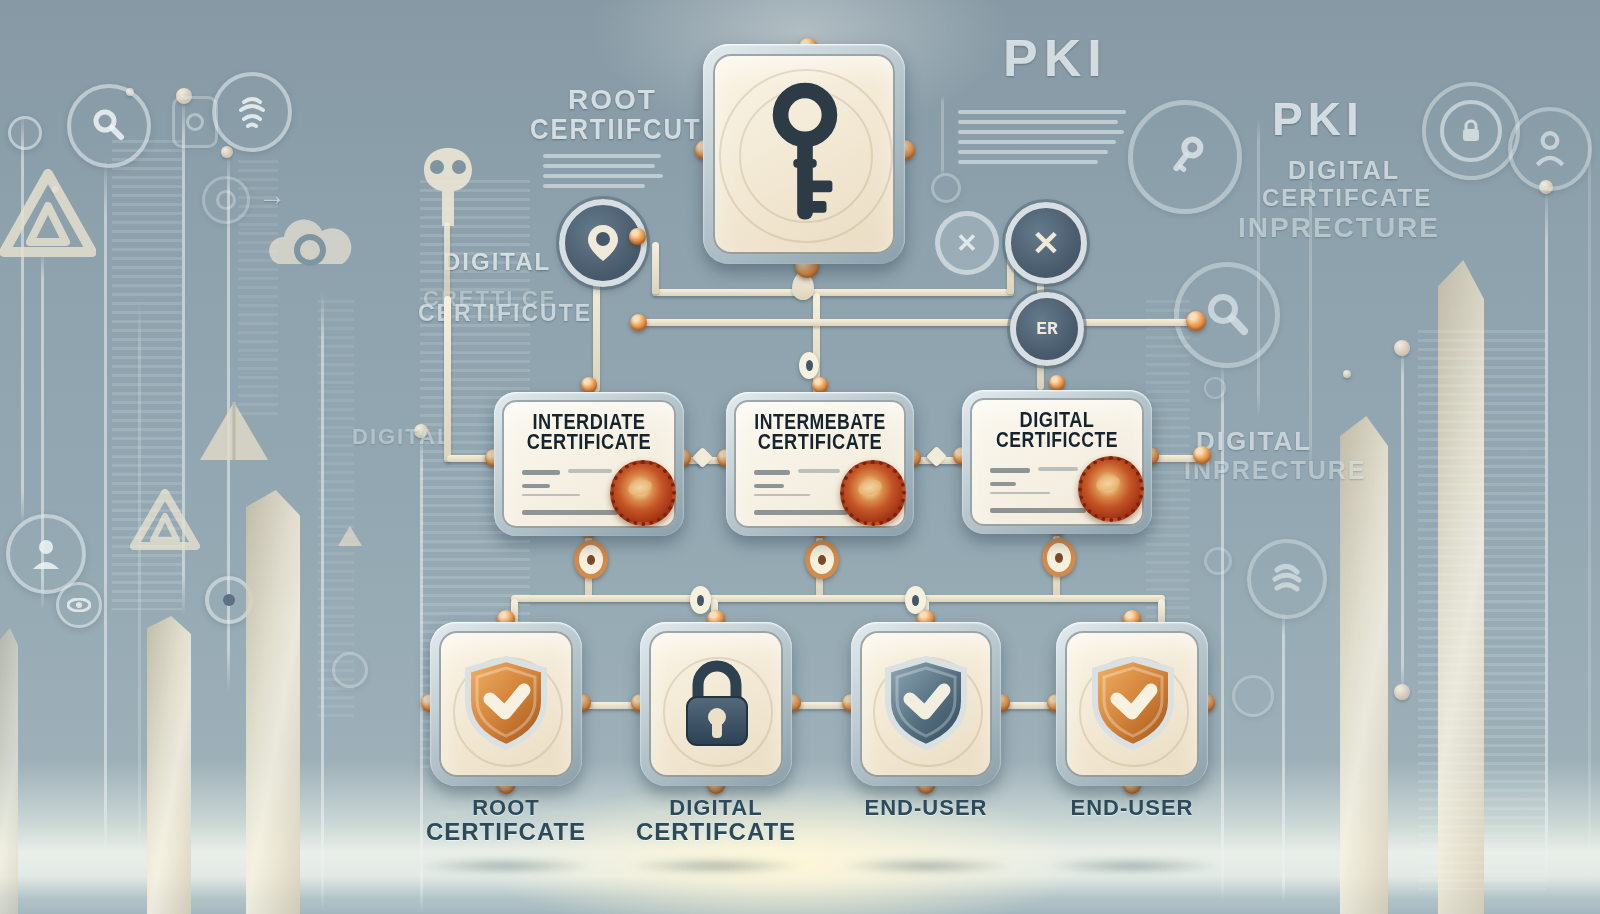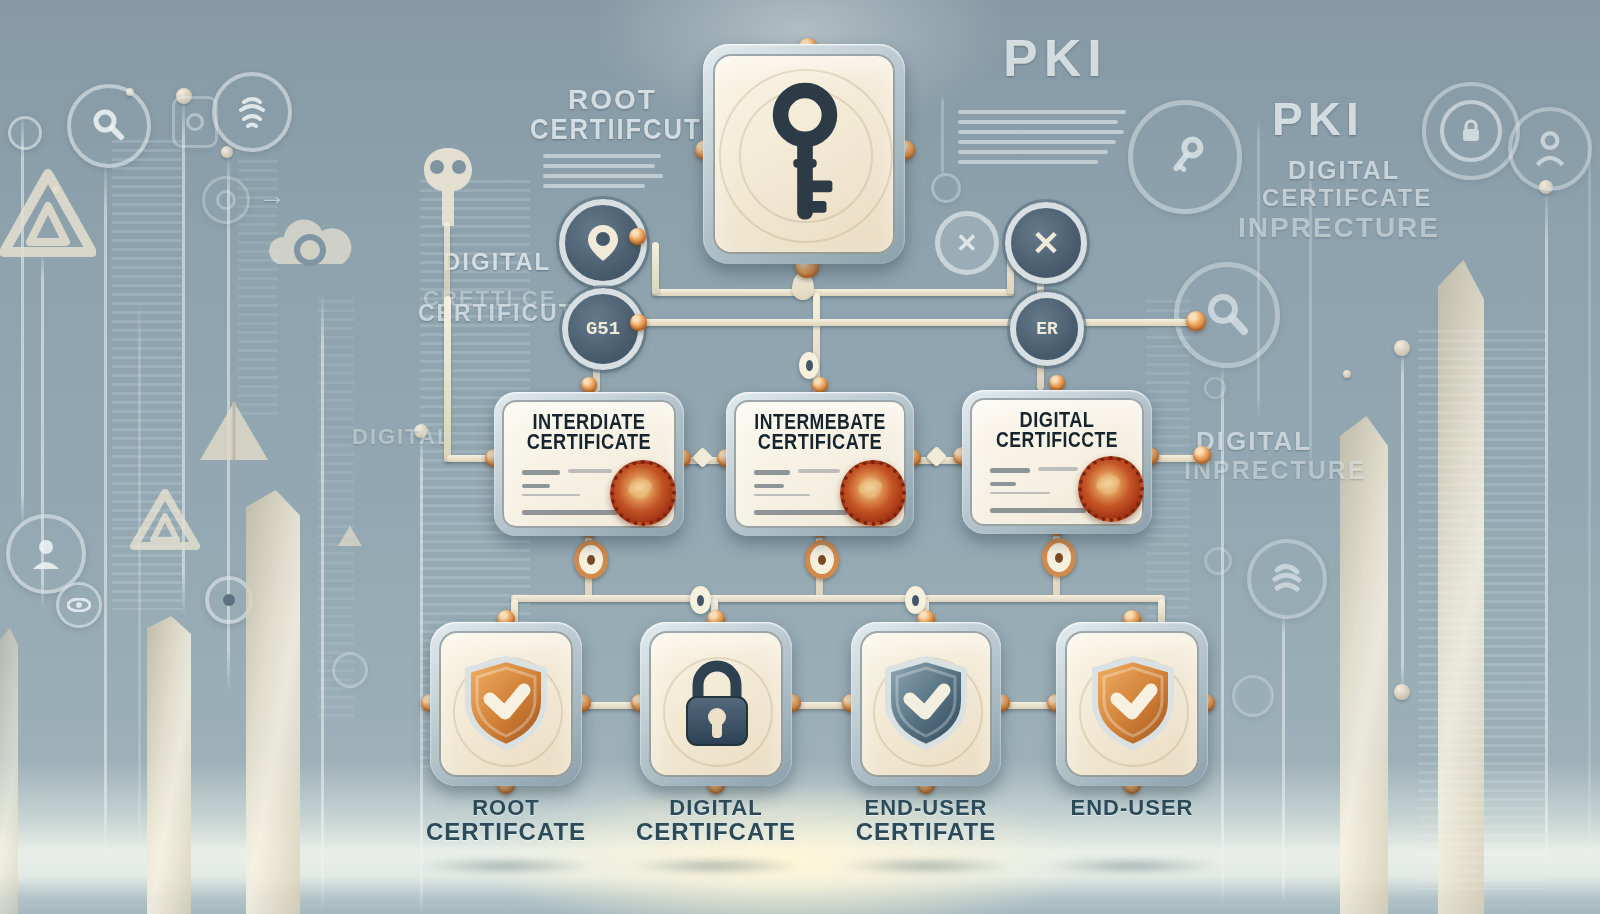--- a/index.html
+++ b/index.html
@@ -281,23 +281,20 @@
     <div class="cline" style="left:792px;top:702px;width:59px;height:7px"></div>
     <div class="cline" style="left:1001px;top:702px;width:55px;height:7px"></div>
   </div>
 
   <div class="conncirc cc-dark" style="left:559px;top:199px;width:76px;height:76px">
     <svg width="34" height="40" viewBox="0 0 34 40">
         <path d="M17 2 C8 2 2 9 2 17 C2 27 17 38 17 38 C17 38 32 27 32 17 C32 9 26 2 17 2 Z" fill="#f2ead8"></path>
         <circle cx="17" cy="16" r="7" fill="#46596a"></circle>
       </svg>
   </div>
-  <div class="conncirc cc-dark" style="left:562px;top:288px;width:70px;height:70px">
-    <span class="cc-badge" style="font-size:19px">G51</span>
-  </div>
   <div class="conncirc cc-faint" style="left:935px;top:211px;width:54px;height:54px">
     <span style="color:rgba(240,245,246,.8);font-size:26px;font-weight:bold">✕</span>
   </div>
   <div class="conncirc cc-dark" style="left:1005px;top:202px;width:70px;height:70px">
     <span style="color:#efe9d8;font-size:34px;font-weight:bold">✕</span>
   </div>
   <div class="conncirc cc-dark" style="left:1010px;top:292px;width:62px;height:62px">
     <span class="cc-badge" style="font-size:18px">ER</span>
   </div>
   <div class="teardrop" style="left:792px;top:272px"></div>
@@ -455,21 +452,20 @@
   <div class="blabel" style="left:391px;top:796px;font-size:22px">
     <div>ROOT</div>
     <div style="font-size:24px">CERTIFCATE</div>
   </div>
   <div class="blabel" style="left:601px;top:796px;font-size:22px">
     <div>DIGITAL</div>
     <div style="font-size:24px">CERTIFCATE</div>
   </div>
   <div class="blabel" style="left:811px;top:796px;font-size:22px">
     <div>END-USER</div>
-    <div style="font-size:24px">CERTIFATE</div>
   </div>
   <div class="blabel" style="left:1017px;top:796px;font-size:22px">
     <div>END-USER</div>
   </div>
 
   <div class="floorshadow" style="left:418px;top:858px;width:176px"></div>
   <div class="floorshadow" style="left:628px;top:858px;width:176px"></div>
   <div class="floorshadow" style="left:839px;top:858px;width:174px"></div>
   <div class="floorshadow" style="left:1044px;top:858px;width:176px"></div>
 </div>

